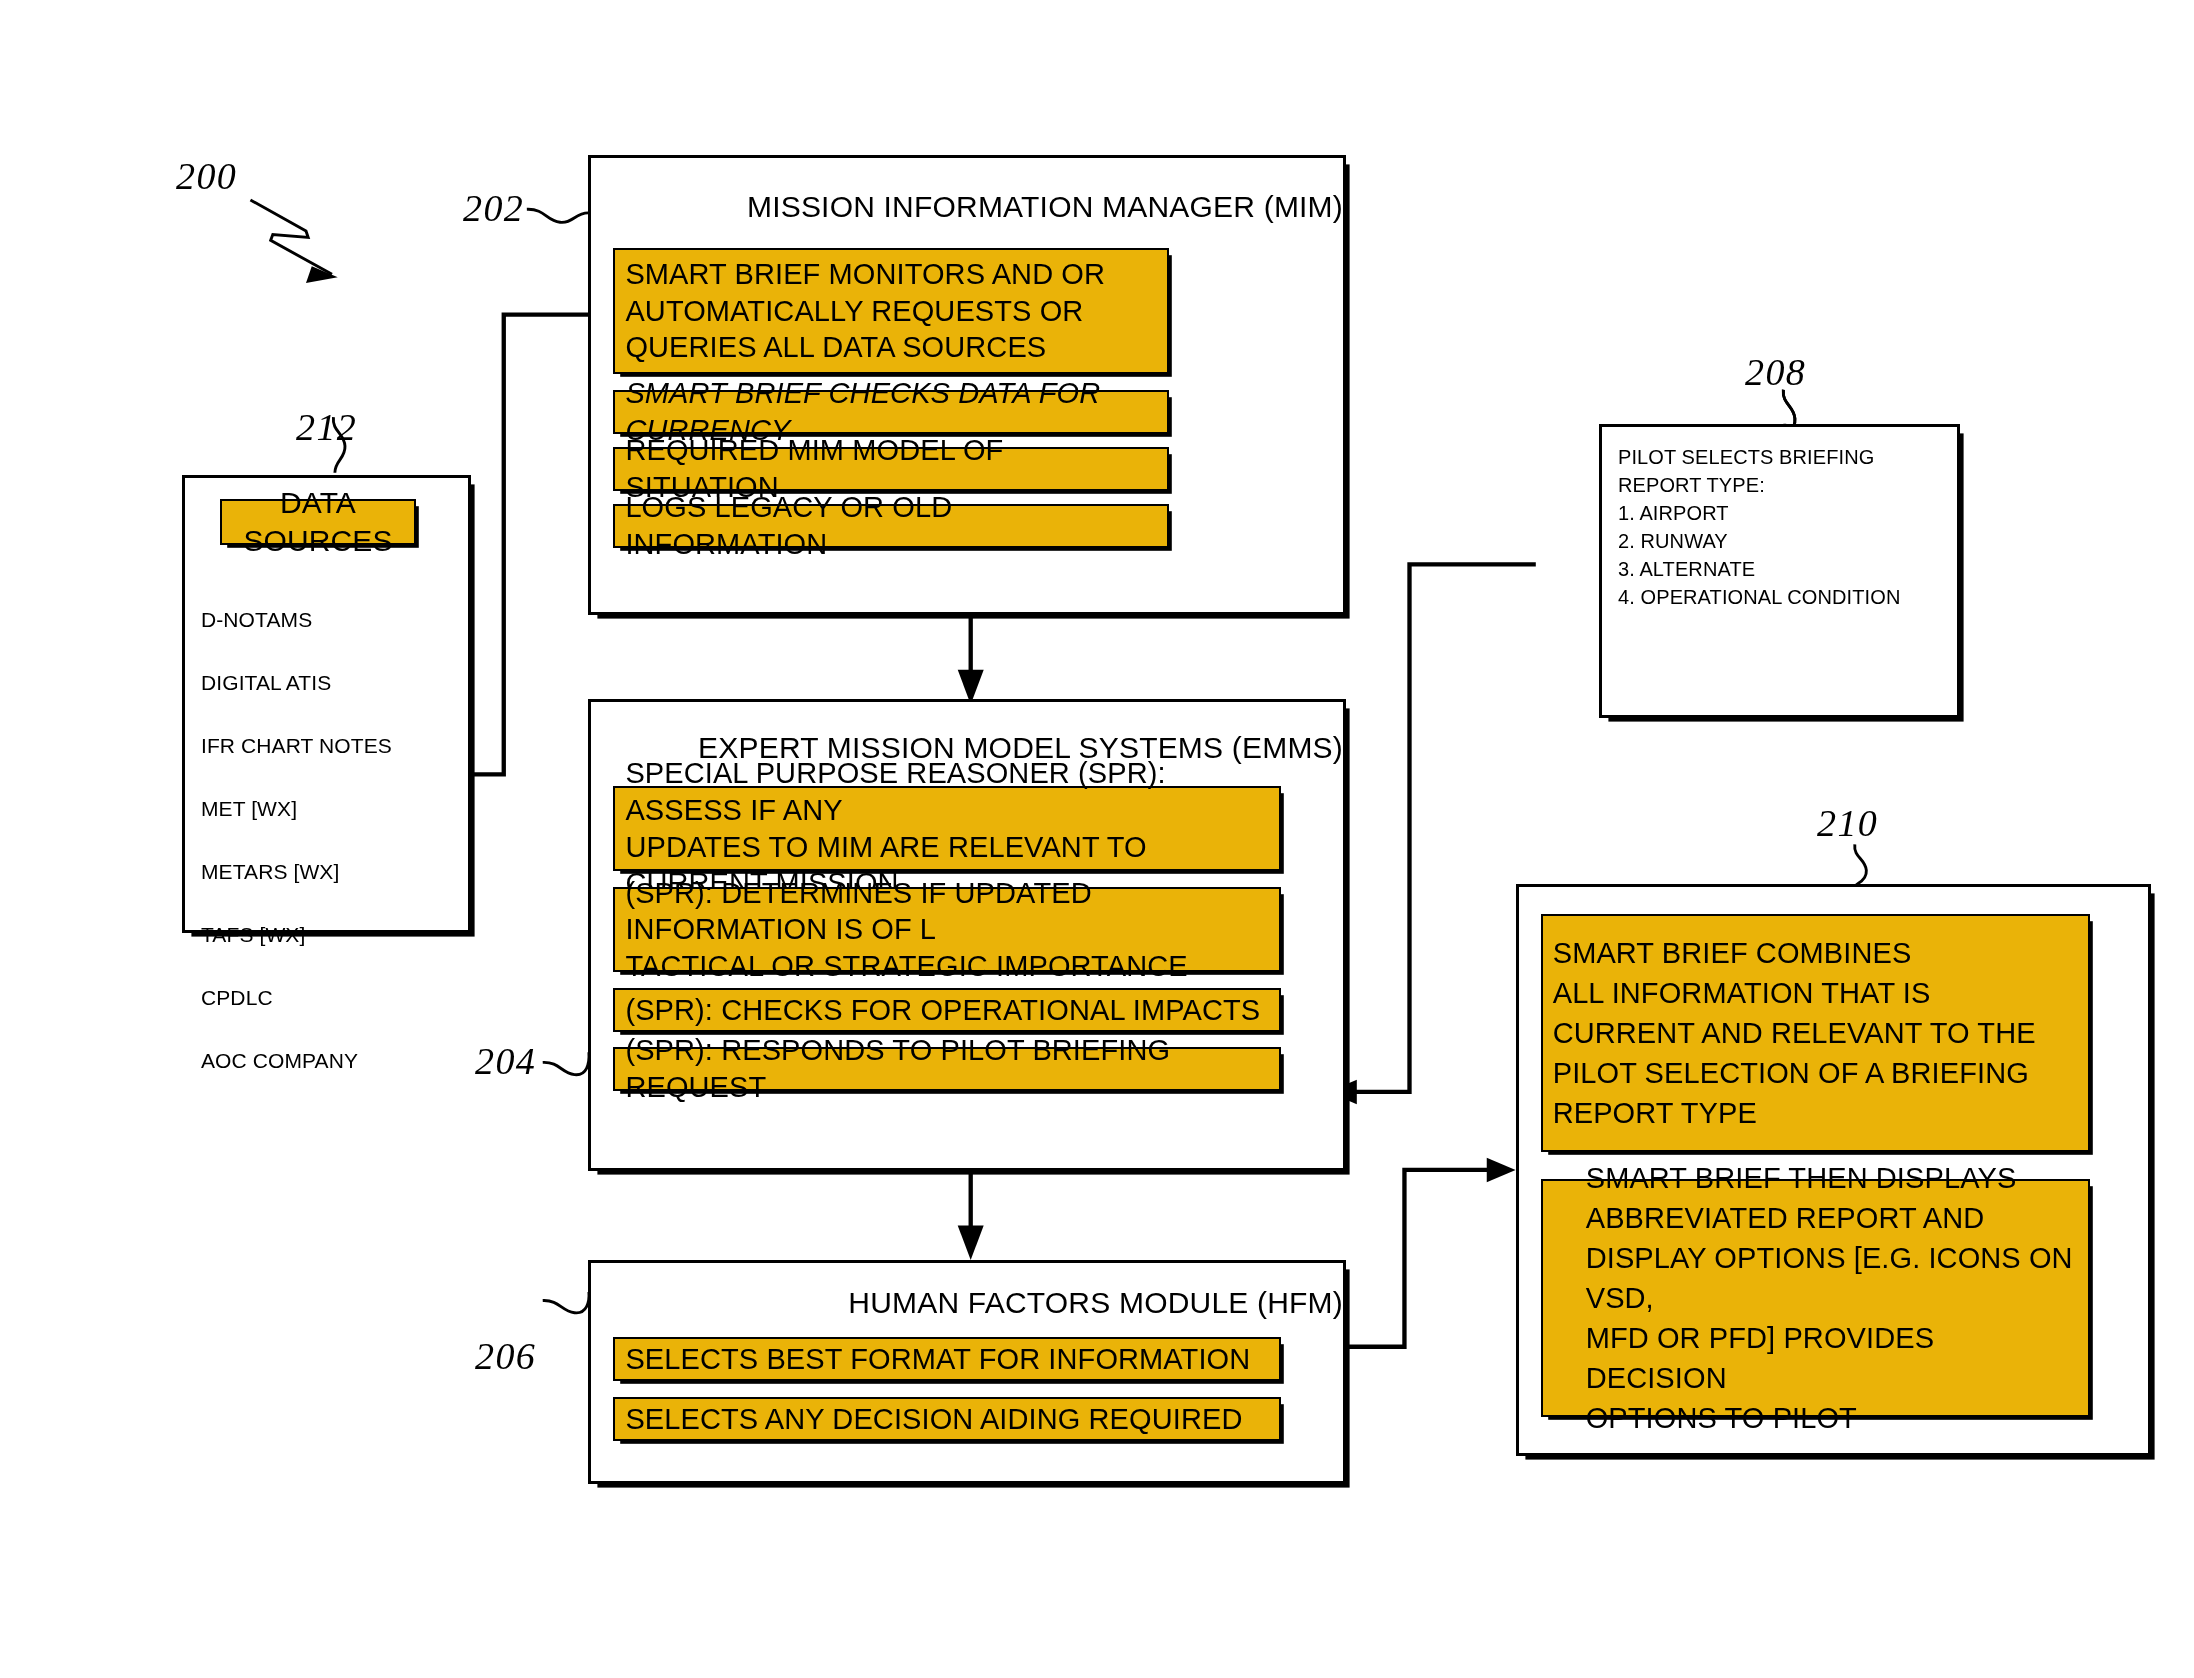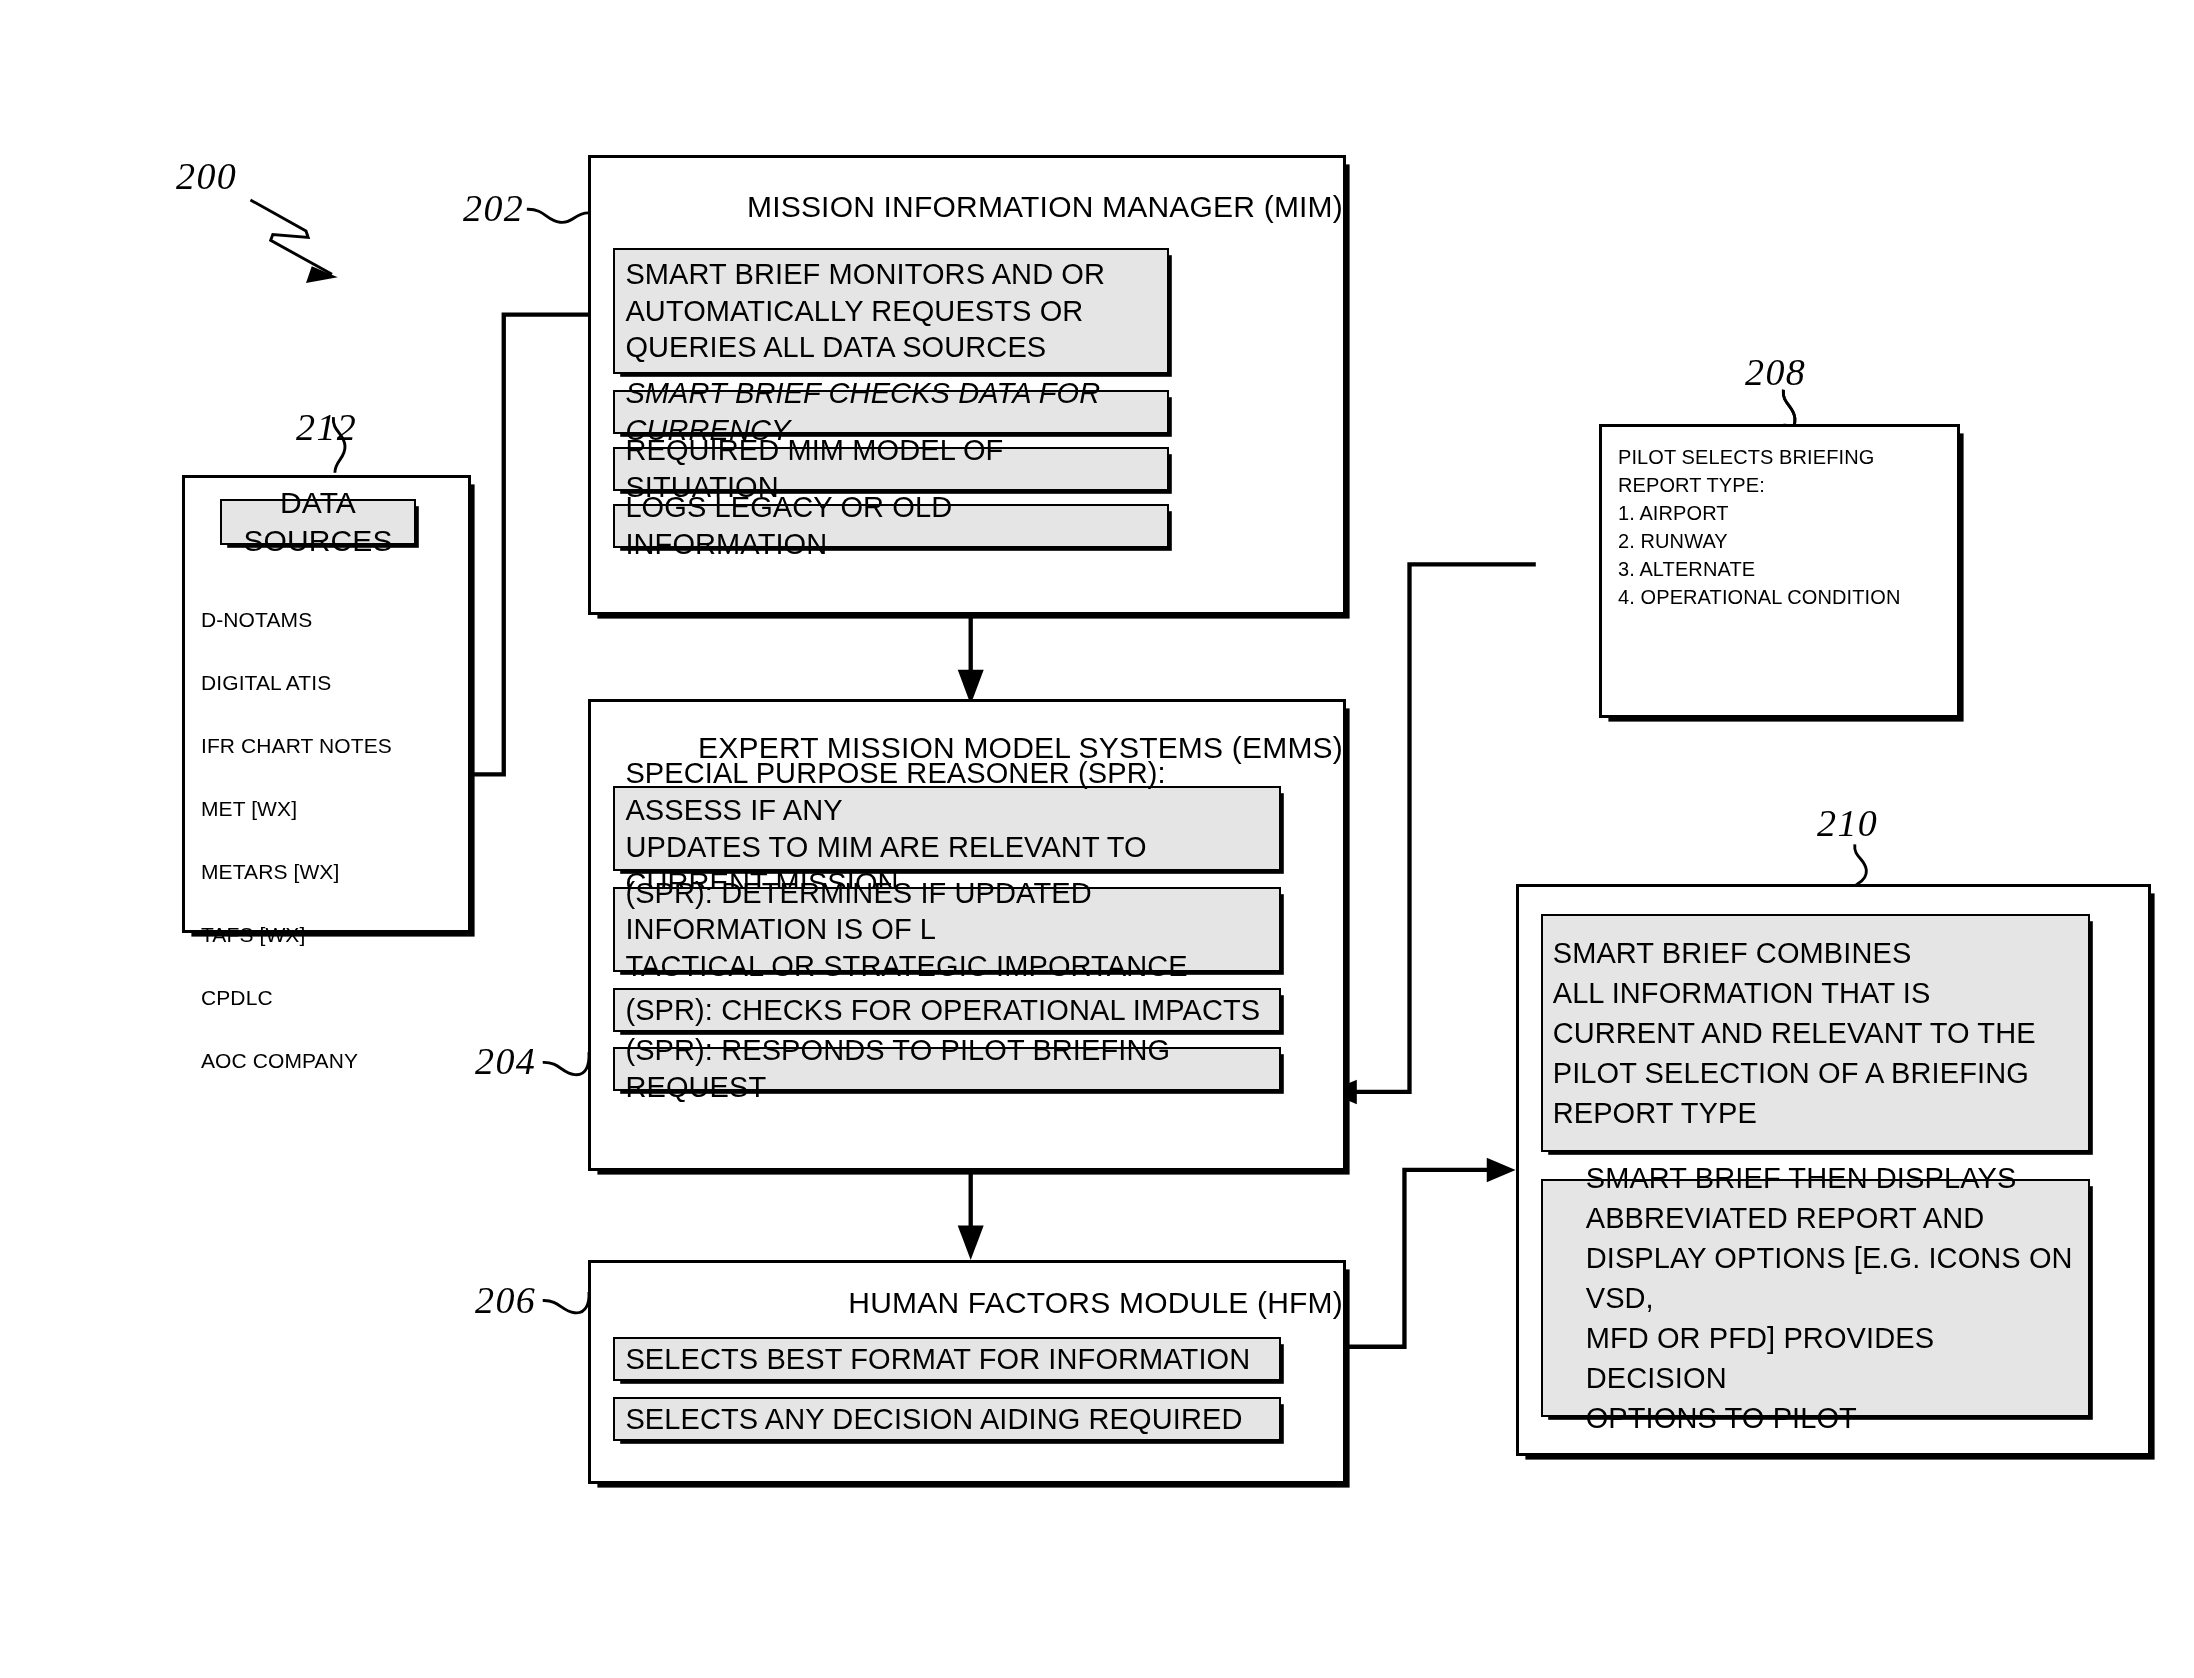--- a/index.html
+++ b/index.html
@@ -24,21 +24,21 @@
   .outer-box {
     position: absolute;
     box-sizing: border-box;
     background: #ffffff;
     border: 3.6px solid #000000;
     box-shadow: 6.5px 6.5px 0 -2.9px #000000;
   }
   .inner-box {
     position: absolute;
     box-sizing: border-box;
-    background: #e5e5e5;
+    background: #eab308;
     border: 2.9px solid #000000;
     box-shadow: 5px 5px 0 -2.2px #000000;
     display: flex;
     align-items: center;
   }
   .inner-box .txt {
     display: block;
     width: 100%;
     padding: 0 10px;
     font-size: 29px;
@@ -160,21 +160,21 @@
   </svg>
 
   <div class="ref-num" style="left:176px; top:154px;">200</div>
 
   <div class="ref-num" style="left:463px; top:186px;">202</div>
 
   <div class="ref-num" style="left:296px; top:405px;">212</div>
 
   <div class="ref-num" style="left:475px; top:1039px;">204</div>
 
-  <div class="ref-num" style="left:475px; top:1278px;">206</div>
+  <div class="ref-num" style="left:475px; top:1334px;">206</div>
 
   <div class="ref-num" style="left:1745px; top:350px;">208</div>
 
   <div class="ref-num" style="left:1817px; top:801px;">210</div>
 
   <div class="outer-box" style="left:182px; top:475px; width:289px; height:458px;">
 
     <div class="inner-box" style="left:35px; top:21px; width:196px; height:46px;">
       <span class="txt" style="font-size:30px; text-align:center; padding:0 17px;">DATA SOURCES</span>
     </div>

